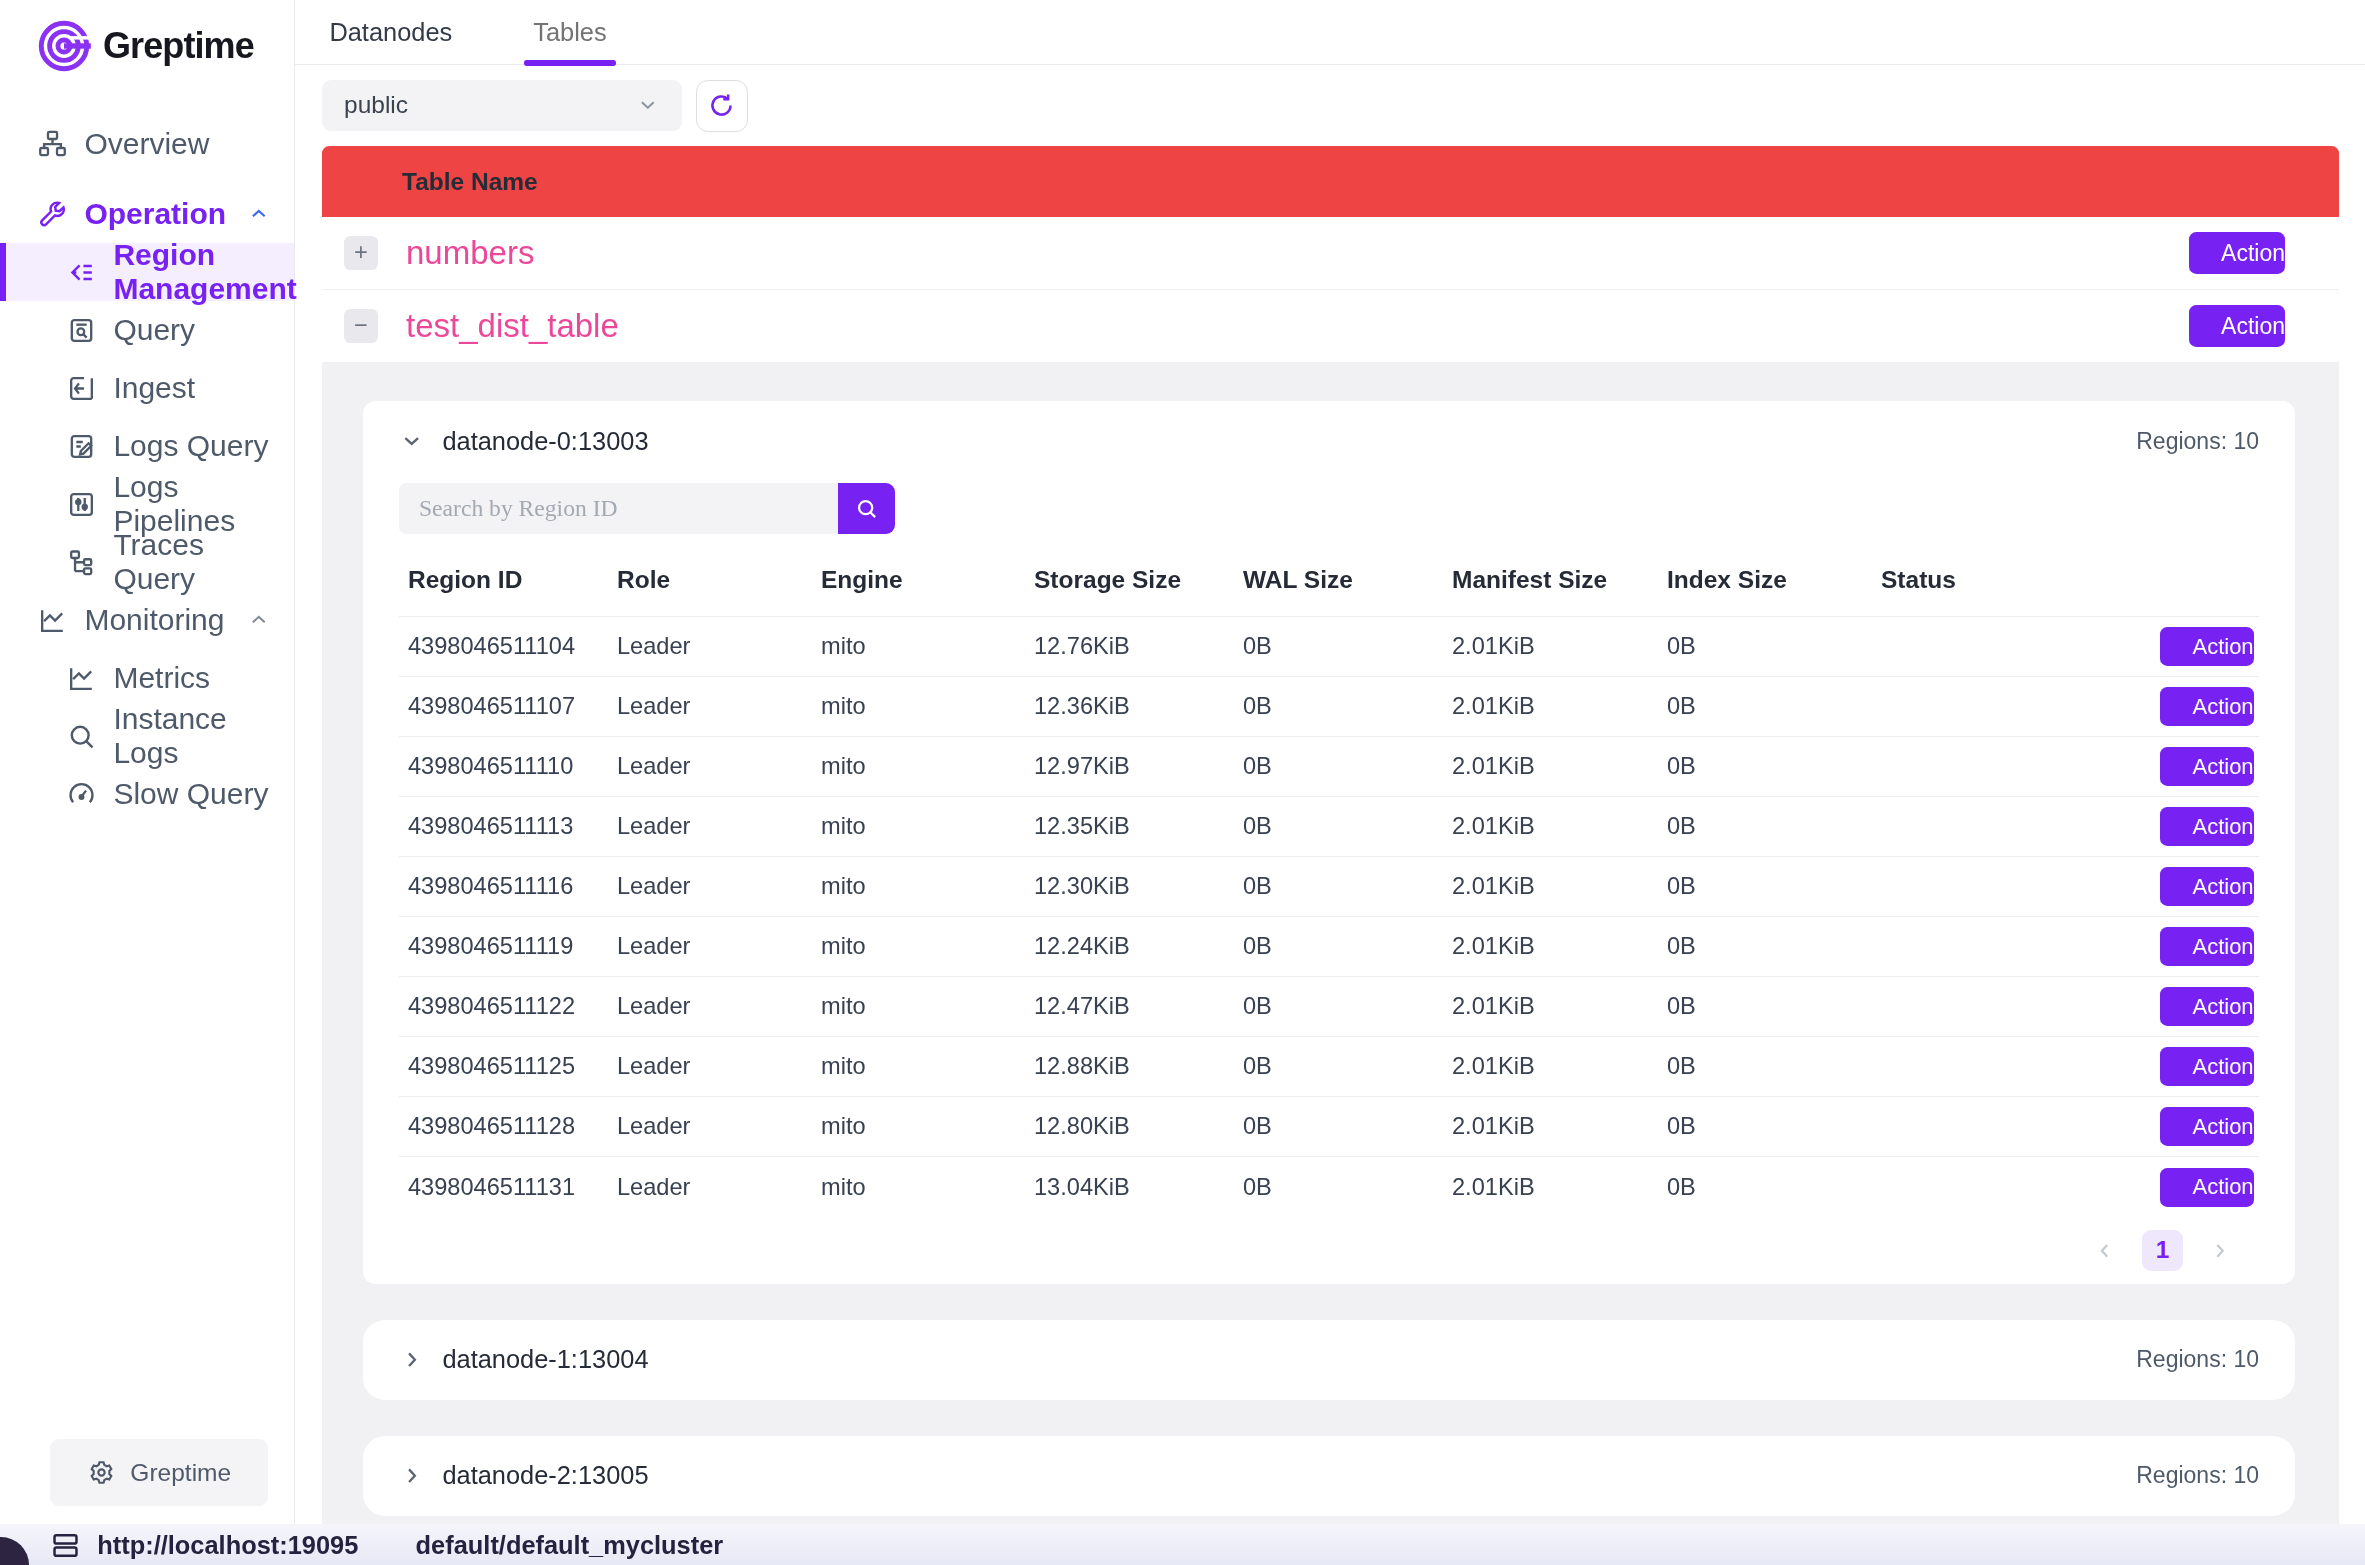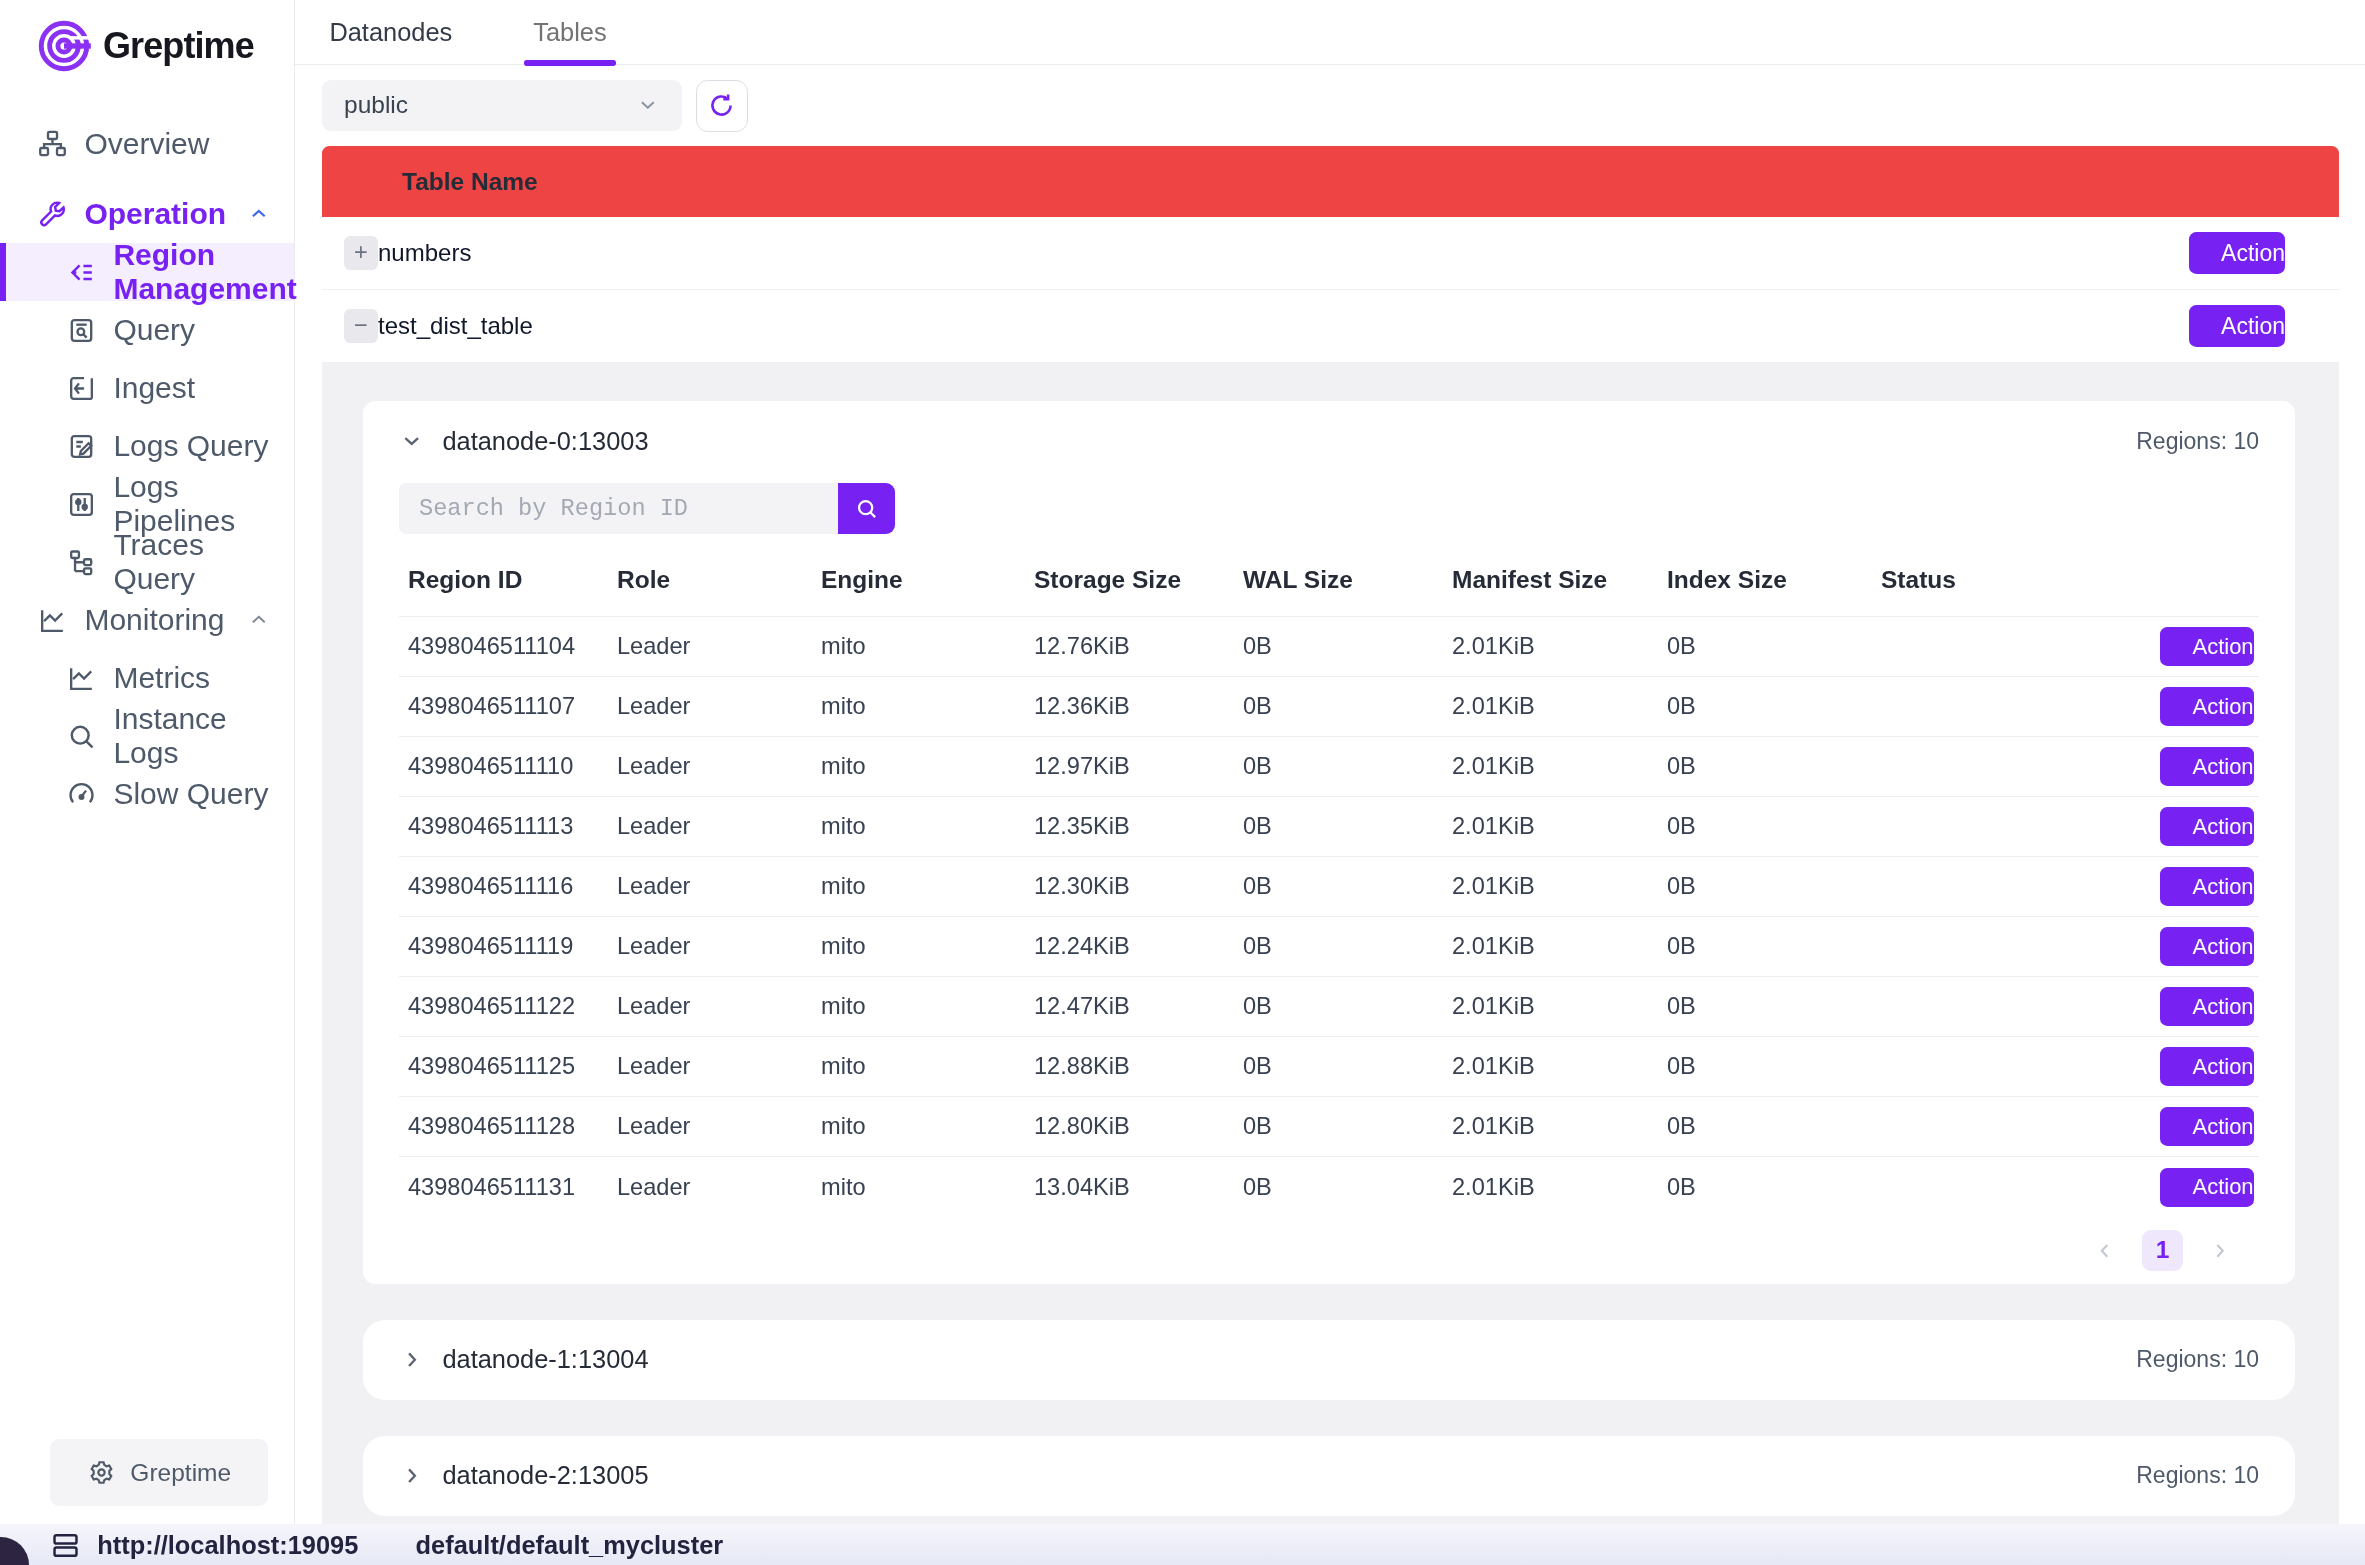--- a/index.html
+++ b/index.html
@@ -47,37 +47,37 @@
                  border-radius:11.8px; display:grid; place-items:center; cursor:pointer; }
 
   .outer-table { margin:0 27px; }
   .outer-header { height:71px; background:#ef4444; border-radius:7.3px 7.3px 0 0;
                   display:flex; align-items:center; padding-left:80px;
                   font-size:24.5px; font-weight:700; color:#252b37; }
   .outer-row { height:73px; display:flex; align-items:center;
                border-bottom:0.9px solid #eef0f2; padding:0 54px 0 22px; background:#fff; }
   .expander { width:34px; height:34px; background:#e9e9ed; border:none; border-radius:6.3px;
               color:#6b7280; font-size:23.6px; line-height:1; display:grid; place-items:center; cursor:pointer; }
-  .tname { font-size:24px; color:#0f172a; }
+  .tname { margin-left:28px; font-size:33px; color:#ec4899; }
   .action-btn { margin-left:auto; width:96px; height:42px; background:#7722f3; color:#fff;
                 border:none; border-radius:7.3px; font-size:23px; font-family:inherit; cursor:pointer;text-align:right; }
 
   .expand-panel { background:#f1f1f4; padding:38px 44px 15.4px 41px;
                   display:flex; flex-direction:column; gap:36px; }
   .dn-card { background:#fff; border-radius:12.7px; padding:0 36px; }
   .dn-header { height:80px; display:flex; align-items:center; gap:18px;
                font-size:25.4px; color:#252b37; }
   .dn-header .chev { margin-left:0; color:#5b6472; }
   .regions { margin-left:auto; font-size:23px; color:#4e5969; }
   .dn-card.collapsed { height:80px;border-radius:22px; }
 
   .search-row { display:flex; margin:1.8px 0 20px; }
   .search-input { width:439px; height:51px; background:#f3f3f6; border:none;
                   border-radius:7.3px 0 0 7.3px; padding:0 20px; font-size:23.6px; color:#1d4ed8;
-                  font-family:Liberation Mono, monospace; outline:none; }
+                  font-family:Liberation Serif, serif; outline:none; }
   .search-input::placeholder { color:#a3a9b3; }
   .search-btn { width:57px; height:51px; background:#7722f3; border:none;
                 border-radius:0 9px 9px 0; display:grid; place-items:center; cursor:pointer; }
 
   table.region-table { width:100%; border-collapse:collapse; table-layout:fixed; }
   .region-table th { text-align:left; font-size:24.5px; font-weight:700; color:#252b37;
                      padding:12.7px 0 22px 9px; }
   .region-table td { height:60px; font-size:23.6px; color:#374151; padding-left:9px;
                      border-top:0.9px solid #edeef1; }
   .region-table td.cell-action { text-align:right; padding-right:5.4px; }

